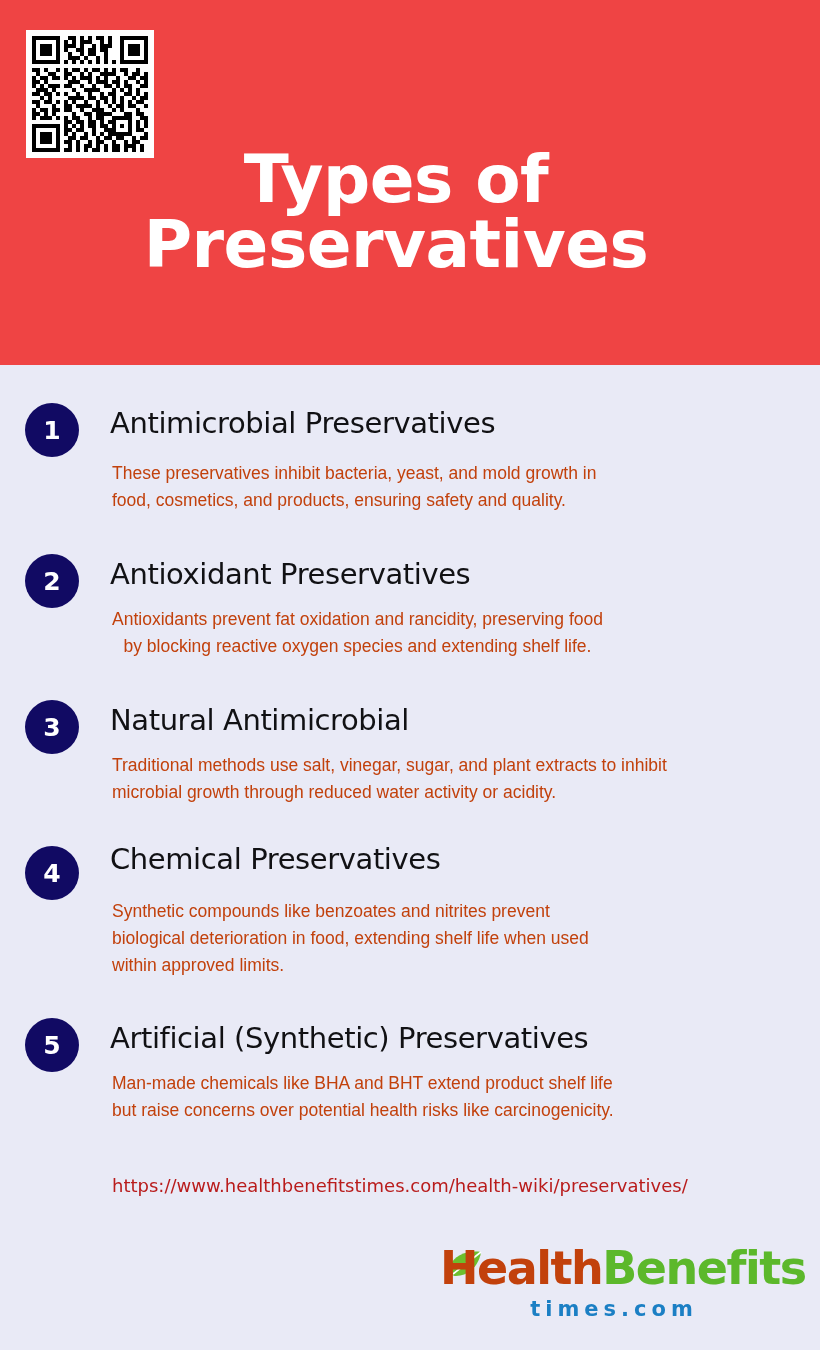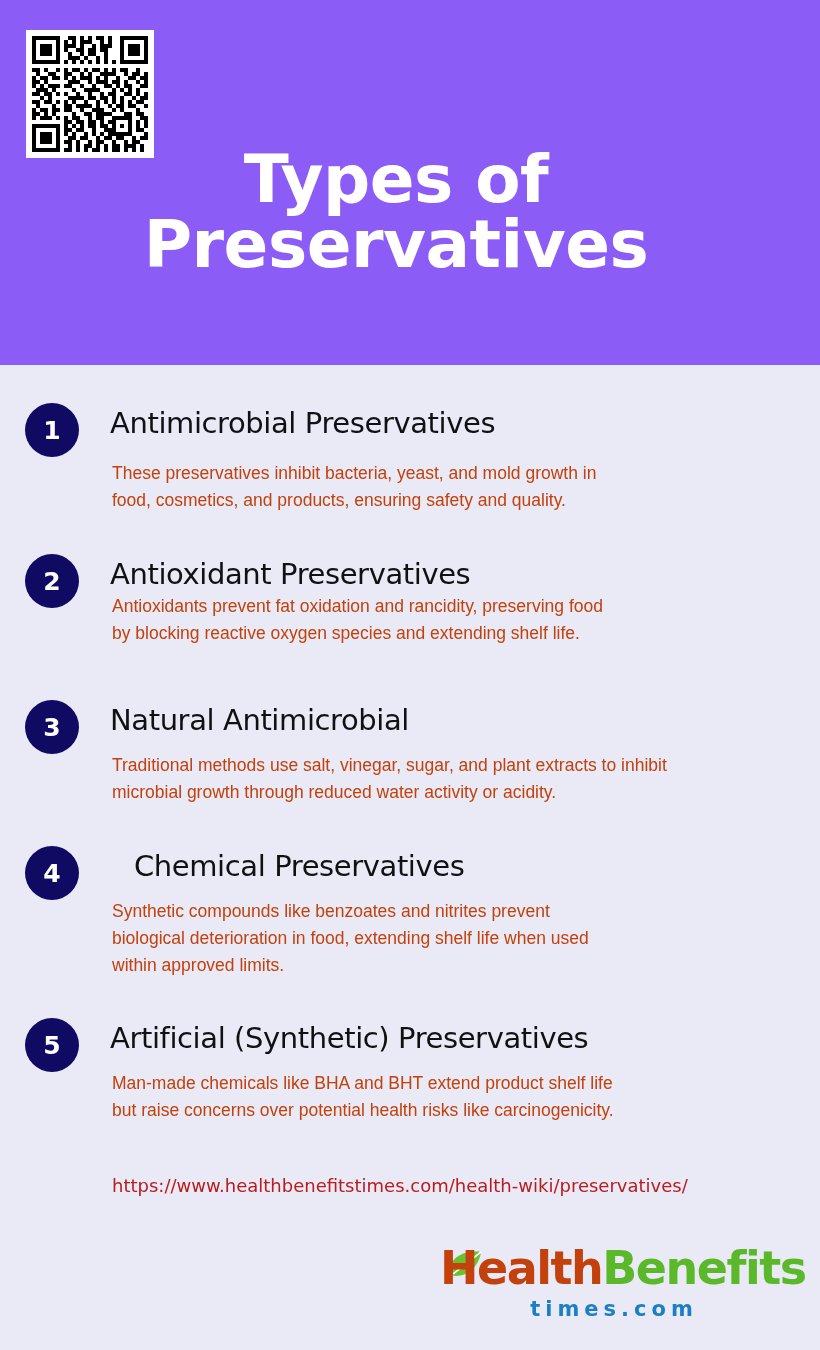--- a/index.html
+++ b/index.html
@@ -9,21 +9,21 @@
     font-family:"Liberation Sans", sans-serif;
     overflow:hidden;
     position:relative;
   }
 
   
   .header {
     position:absolute;
     left:0; top:0;
     width:820px; height:365px;
-    background:#8b5cf6;
+    background:#ef4444;
   }
   .qr-wrap {
     position:absolute;
     left:26px; top:30px;
     width:128px; height:128px;
     background:#ffffff;
     padding:6px;
   }
   .qr-wrap svg { display:block; width:100%; height:100%; }
 
@@ -390,34 +390,34 @@
   <div class="item" style="top:0px;">
     <div class="badge" style="top:38px;">1</div>
     <div class="item-title" style="top:41px;">Antimicrobial Preservatives</div>
     <div class="item-desc" style="top:95px;">These preservatives inhibit bacteria, yeast, and mold growth in
 food,  cosmetics, and products, ensuring safety and quality.</div>
   </div>
 
   <div class="item" style="top:151px;">
     <div class="badge" style="top:38px;">2</div>
     <div class="item-title" style="top:41px;">Antioxidant Preservatives</div>
-    <div class="item-desc" style="top:77px;">Antioxidants prevent fat oxidation and rancidity, preserving food
+    <div class="item-desc" style="top:90px;text-align:center;">Antioxidants prevent fat oxidation and rancidity, preserving food
 by blocking reactive oxygen species and extending shelf life.</div>
   </div>
 
   <div class="item" style="top:297px;">
     <div class="badge" style="top:38px;">3</div>
     <div class="item-title" style="top:41px;">Natural Antimicrobial</div>
     <div class="item-desc" style="top:90px;">Traditional methods use salt, vinegar, sugar, and plant extracts to inhibit
 microbial growth through reduced water activity or acidity.</div>
   </div>
 
   <div class="item" style="top:443px;">
     <div class="badge" style="top:38px;">4</div>
-    <div class="item-title" style="top:41px;margin-left:24px;">Chemical Preservatives</div>
+    <div class="item-title" style="top:34px;">Chemical Preservatives</div>
     <div class="item-desc" style="top:90px;">Synthetic compounds like benzoates and nitrites prevent
 biological deterioration in food, extending shelf life when used
 within approved limits.</div>
   </div>
 
   <div class="item" style="top:615px;">
     <div class="badge" style="top:38px;">5</div>
     <div class="item-title" style="top:41px;">Artificial (Synthetic) Preservatives</div>
     <div class="item-desc" style="top:90px;">Man-made chemicals like BHA and BHT extend product shelf life
 but raise concerns over potential health risks like carcinogenicity.</div>

